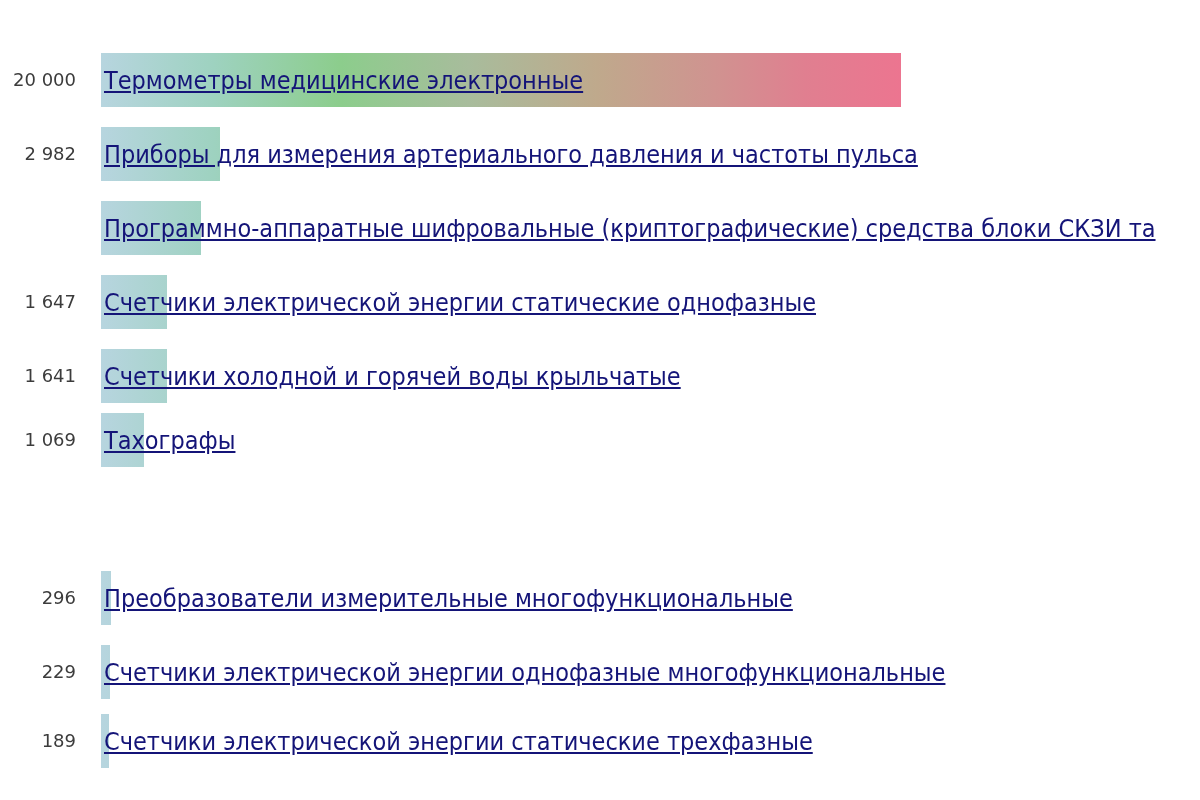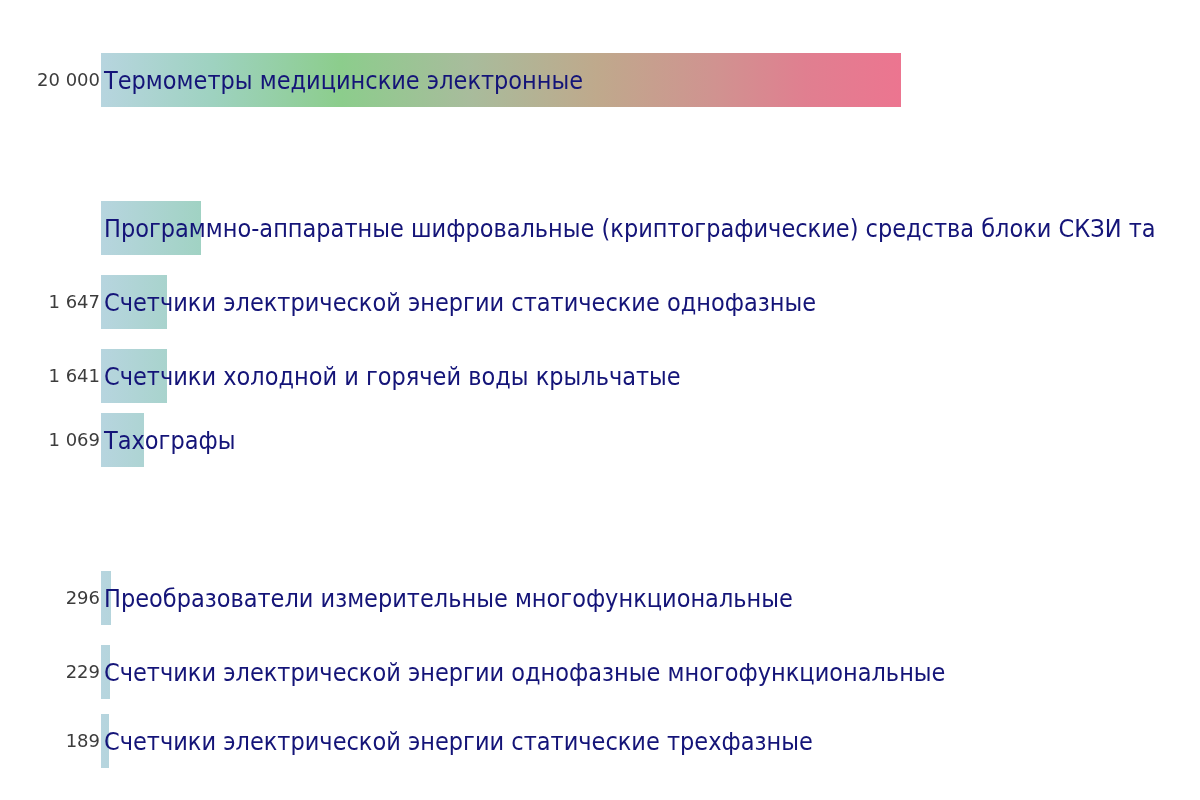--- a/index.html
+++ b/index.html
@@ -44,21 +44,20 @@
     width: 76px;
     top: 0;
     height: 54px;
     line-height: 54px;
     text-align: right;
     color: #3c3c3c;
     font-size: 18px;
     font-family: "DejaVu Sans", "Liberation Sans", sans-serif;
     letter-spacing: 0px;
     white-space: nowrap;
-    padding-left: 24px;
   }
 
   .bar-track {
     position: absolute;
     left: 101px;
     top: 0;
     height: 54px;
     width: 1099px;
   }
 
@@ -83,33 +82,41 @@
     position: absolute;
     left: 104px;
     top: 0;
     height: 54px;
     line-height: 56px;
     color: #141478;
     font-size: 25px;
     font-family: "DejaVu Sans Condensed", "Liberation Sans", sans-serif;
     white-space: nowrap;
     overflow: visible;
+    text-decoration: underline;
   }
 </style>
 </head>
 <body>
 
 <div id="chart-root">
   <div class="rows-area">
       <div class="bar-row" style="top: 53px;">
         <div class="value-label">20 000</div>
         <div class="bar-track">
           <div class="bar-fill" style="width: 800px; background-size: 800px 54px;"></div>
         </div>
         <div class="bar-label">Термометры медицинские электронные</div>
+      </div>
+      <div class="bar-row" style="top: 127px;">
+        <div class="value-label">2 982</div>
+        <div class="bar-track">
+          <div class="bar-fill" style="width: 119.28px; background-size: 800px 54px;"></div>
+        </div>
+        <div class="bar-label">Приборы для измерения артериального давления и частоты пульса</div>
       </div>
       <div class="bar-row" style="top: 201px;">
         <div class="bar-track">
           <div class="bar-fill" style="width: 99.64px; background-size: 800px 54px;"></div>
         </div>
         <div class="bar-label">Программно-аппаратные шифровальные (криптографические) средства блоки СКЗИ та</div>
       </div>
       <div class="bar-row" style="top: 275px;">
         <div class="value-label">1 647</div>
         <div class="bar-track">

